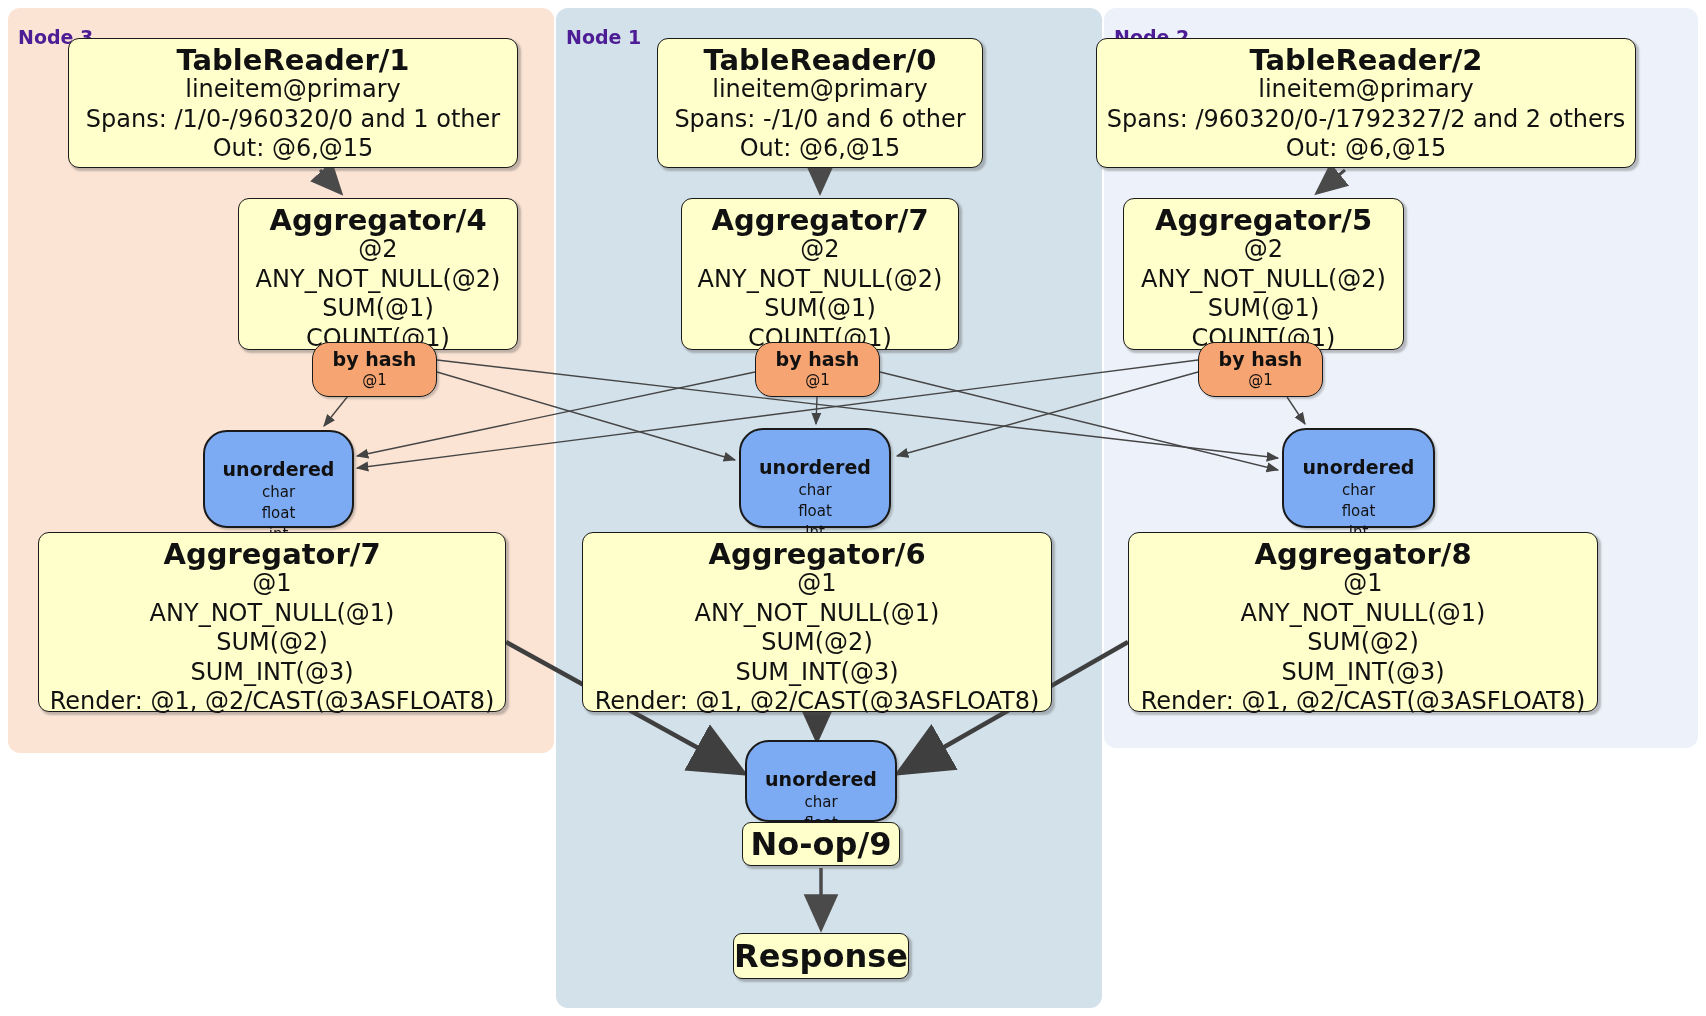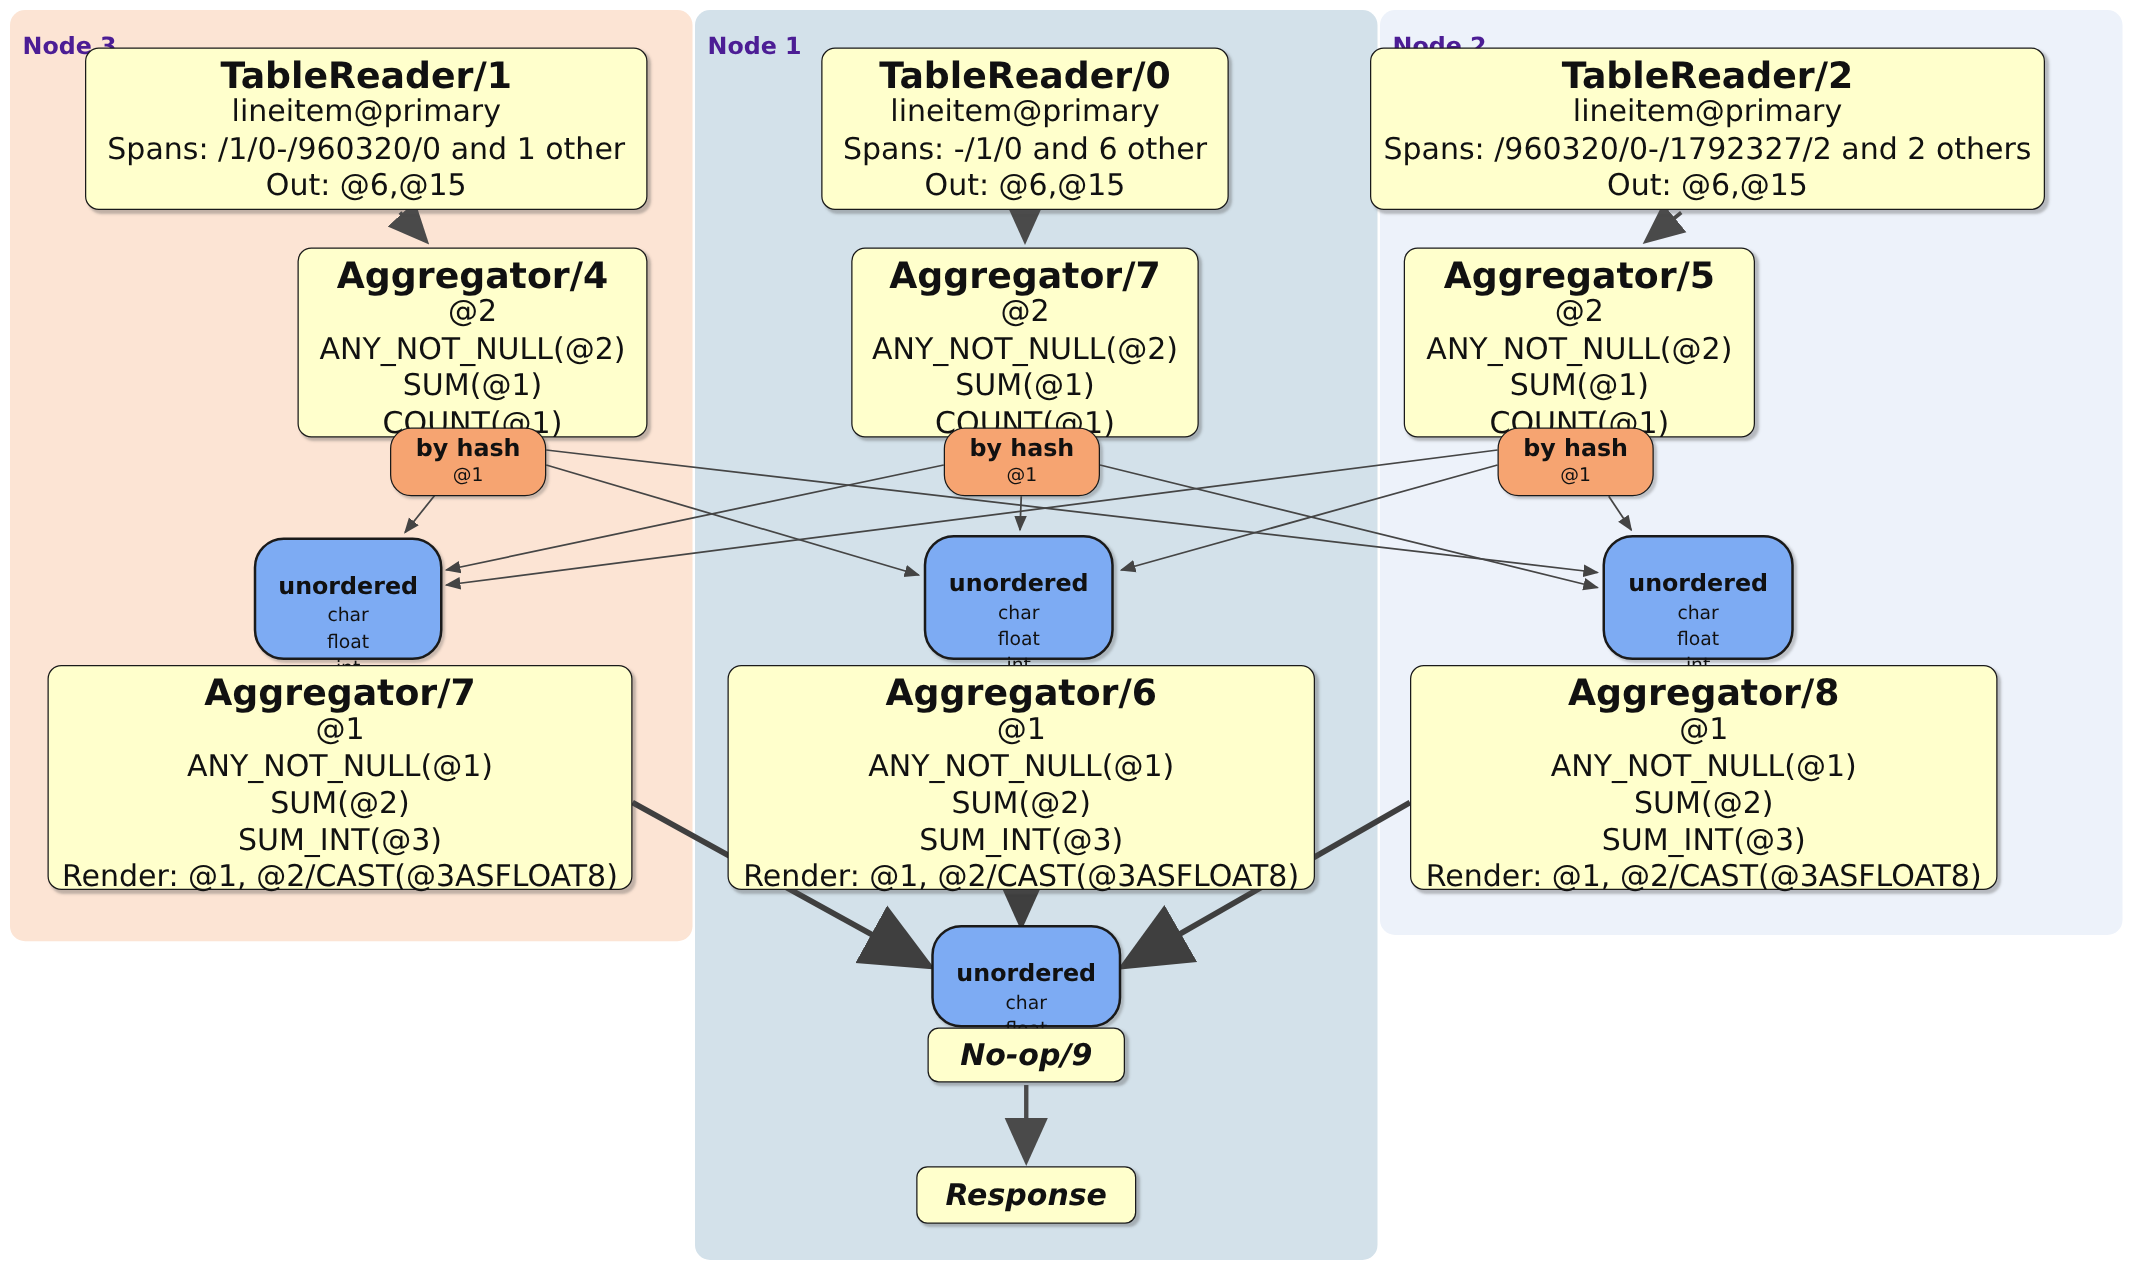--- a/index.html
+++ b/index.html
@@ -32,21 +32,21 @@
   .sync{
     background:#7dabf3;border:2px solid #1a1a1a;border-radius:24px;
     box-shadow:2px 2px 2px rgba(80,80,80,0.3);padding-top:24px;
   }
   .sync .st{font-size:19px;font-weight:bold;line-height:26px;}
   .sync .sc{font-size:15px;line-height:21px;}
   .mini{
     background:#ffffcc;border:1.7px solid #1a1a1a;border-radius:9px;
     box-shadow:2.5px 2.5px 2px rgba(80,80,80,0.35);
     display:flex;align-items:center;justify-content:center;
-    font-size:24px;font-weight:bold;font-style:italic;
+    font-size:32px;font-weight:bold;
   }
 </style>
 </head>
 <body>
 
 <div class="canvas">
 
   <div class="group g3">
     <div class="group-label">Node 3</div>
   </div>

